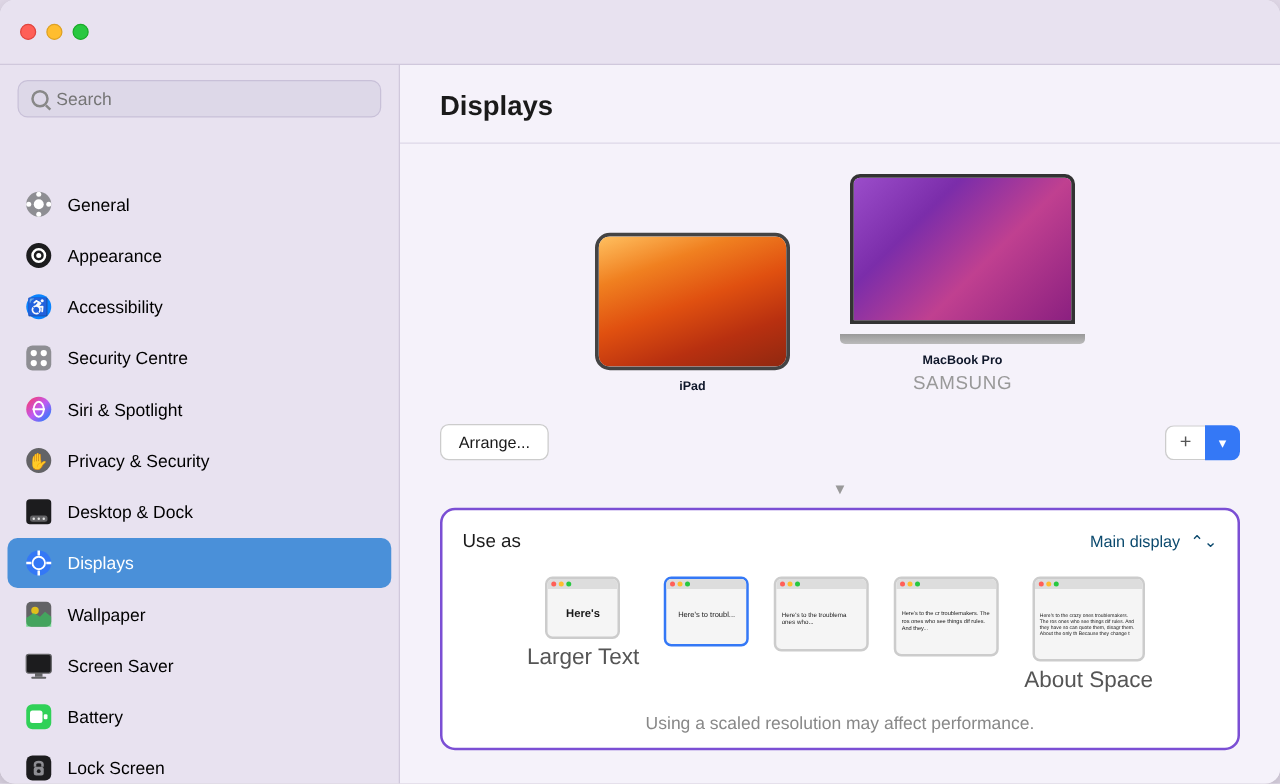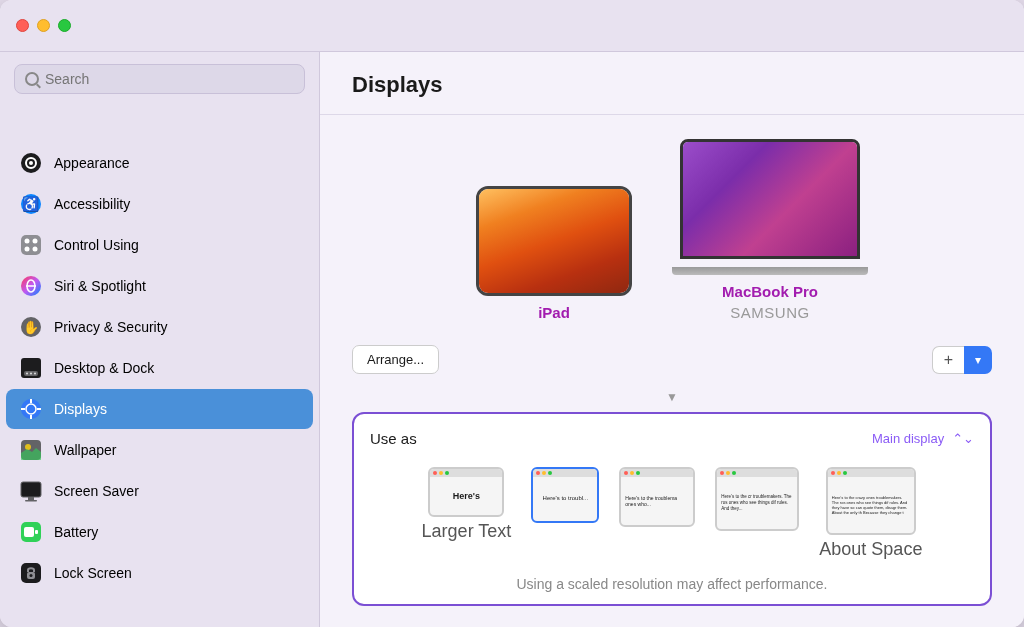--- a/index.html
+++ b/index.html
@@ -219,23 +219,23 @@
       background: linear-gradient(135deg, #9b4dca 0%, #7b2daa 30%, #c04090 60%, #8b2080 100%);
     }
     .macbook-base {
       width: 196px;
       height: 8px;
       background: linear-gradient(180deg, #999 0%, #bbb 100%);
       border-radius: 0 0 4px 4px;
     }
 
     .display-name {
-      font-size: 15px;
+      font-size: 10px;
       font-weight: 600;
-      color: #a21caf;
+      color: #0f172a;
     }
     .display-sub {
       font-size: 15px;
       color: #999;
       letter-spacing: 0.5px;
       text-transform: uppercase;
       margin-top: -4px;
     }
 
     
@@ -318,21 +318,21 @@
     .resolution-label {
       font-size: 15px;
       font-weight: 500;
       color: #1a1a1a;
     }
     .main-display-control {
       display: flex;
       align-items: flex-start;
       gap: 4px;
       font-size: 13px;
-      color: #8b5cf6;
+      color: #0c4a6e;
       cursor: pointer;
     }
 
     
     .resolution-options {
       display: flex;
       gap: 12px;
       justify-content: center;
       margin-bottom: 12px;
     }
@@ -389,21 +389,21 @@
       overflow: hidden;
     }
 
     .res-option-label {
       font-size: 18px;
       color: #555;
       margin-top: 4px;
     }
 
     
-    .res-opt-1 .res-preview { width: 76px; height: 50px; }
+    .res-opt-1 .res-preview { width: 60px; height: 50px; }
     .res-opt-2 .res-preview { width: 68px; height: 56px; }
     .res-opt-3 .res-preview { width: 76px; height: 60px; }
     .res-opt-4 .res-preview { width: 84px; height: 64px; }
     .res-opt-5 .res-preview { width: 90px; height: 68px; }
 
     .res-note {
       font-size: 14px;
       color: #888;
       text-align: center;
     }
@@ -429,20 +429,33 @@
 
     <div class="sidebar">
 
       <div class="search-bar">
         <div class="search-icon-shape"></div>
         <input class="search-input-field" type="text" value="" placeholder="Search" style="">
       </div>
 
       <div class="sidebar-list">
 
+        <div class="sidebar-item">
+          <div class="sidebar-item-icon">
+            <svg width="22" height="22" viewBox="0 0 22 22">
+              <circle cx="11" cy="11" r="10" fill="#8e8e93"></circle>
+              <circle cx="11" cy="11" r="4" fill="white"></circle>
+              <circle cx="11" cy="3" r="2" fill="white"></circle>
+              <circle cx="11" cy="19" r="2" fill="white"></circle>
+              <circle cx="3" cy="11" r="2" fill="white"></circle>
+              <circle cx="19" cy="11" r="2" fill="white"></circle>
+            </svg>
+          </div>
+          <span class="sidebar-item-label">General</span>
+        </div>
 
         <div class="sidebar-item">
           <div class="sidebar-item-icon">
             <svg width="22" height="22" viewBox="0 0 22 22">
               <circle cx="11" cy="11" r="10" fill="#1c1c1e"></circle>
               <circle cx="11" cy="11" r="5" fill="none" stroke="white" stroke-width="2"></circle>
               <circle cx="11" cy="11" r="2" fill="white"></circle>
             </svg>
           </div>
           <span class="sidebar-item-label">Appearance</span>
@@ -461,21 +474,21 @@
         <div class="sidebar-item">
           <div class="sidebar-item-icon">
             <svg width="22" height="22" viewBox="0 0 22 22">
               <rect x="1" y="1" width="20" height="20" rx="5" fill="#8e8e93"></rect>
               <circle cx="7" cy="7" r="2.5" fill="white"></circle>
               <circle cx="15" cy="7" r="2.5" fill="white"></circle>
               <circle cx="7" cy="15" r="2.5" fill="white"></circle>
               <circle cx="15" cy="15" r="2.5" fill="white"></circle>
             </svg>
           </div>
-          <span class="sidebar-item-label">Control Using</span>
+          <span class="sidebar-item-label">Security Centre</span>
         </div>
 
         <div class="sidebar-item">
           <div class="sidebar-item-icon">
             <svg width="22" height="22" viewBox="0 0 22 22">
               <defs>
                 <linearGradient id="siriGrad" x1="0%" y1="0%" x2="100%" y2="100%">
                   <stop offset="0%" style="stop-color:#ff375f"></stop>
                   <stop offset="50%" style="stop-color:#bf5af2"></stop>
                   <stop offset="100%" style="stop-color:#0a84ff"></stop>

